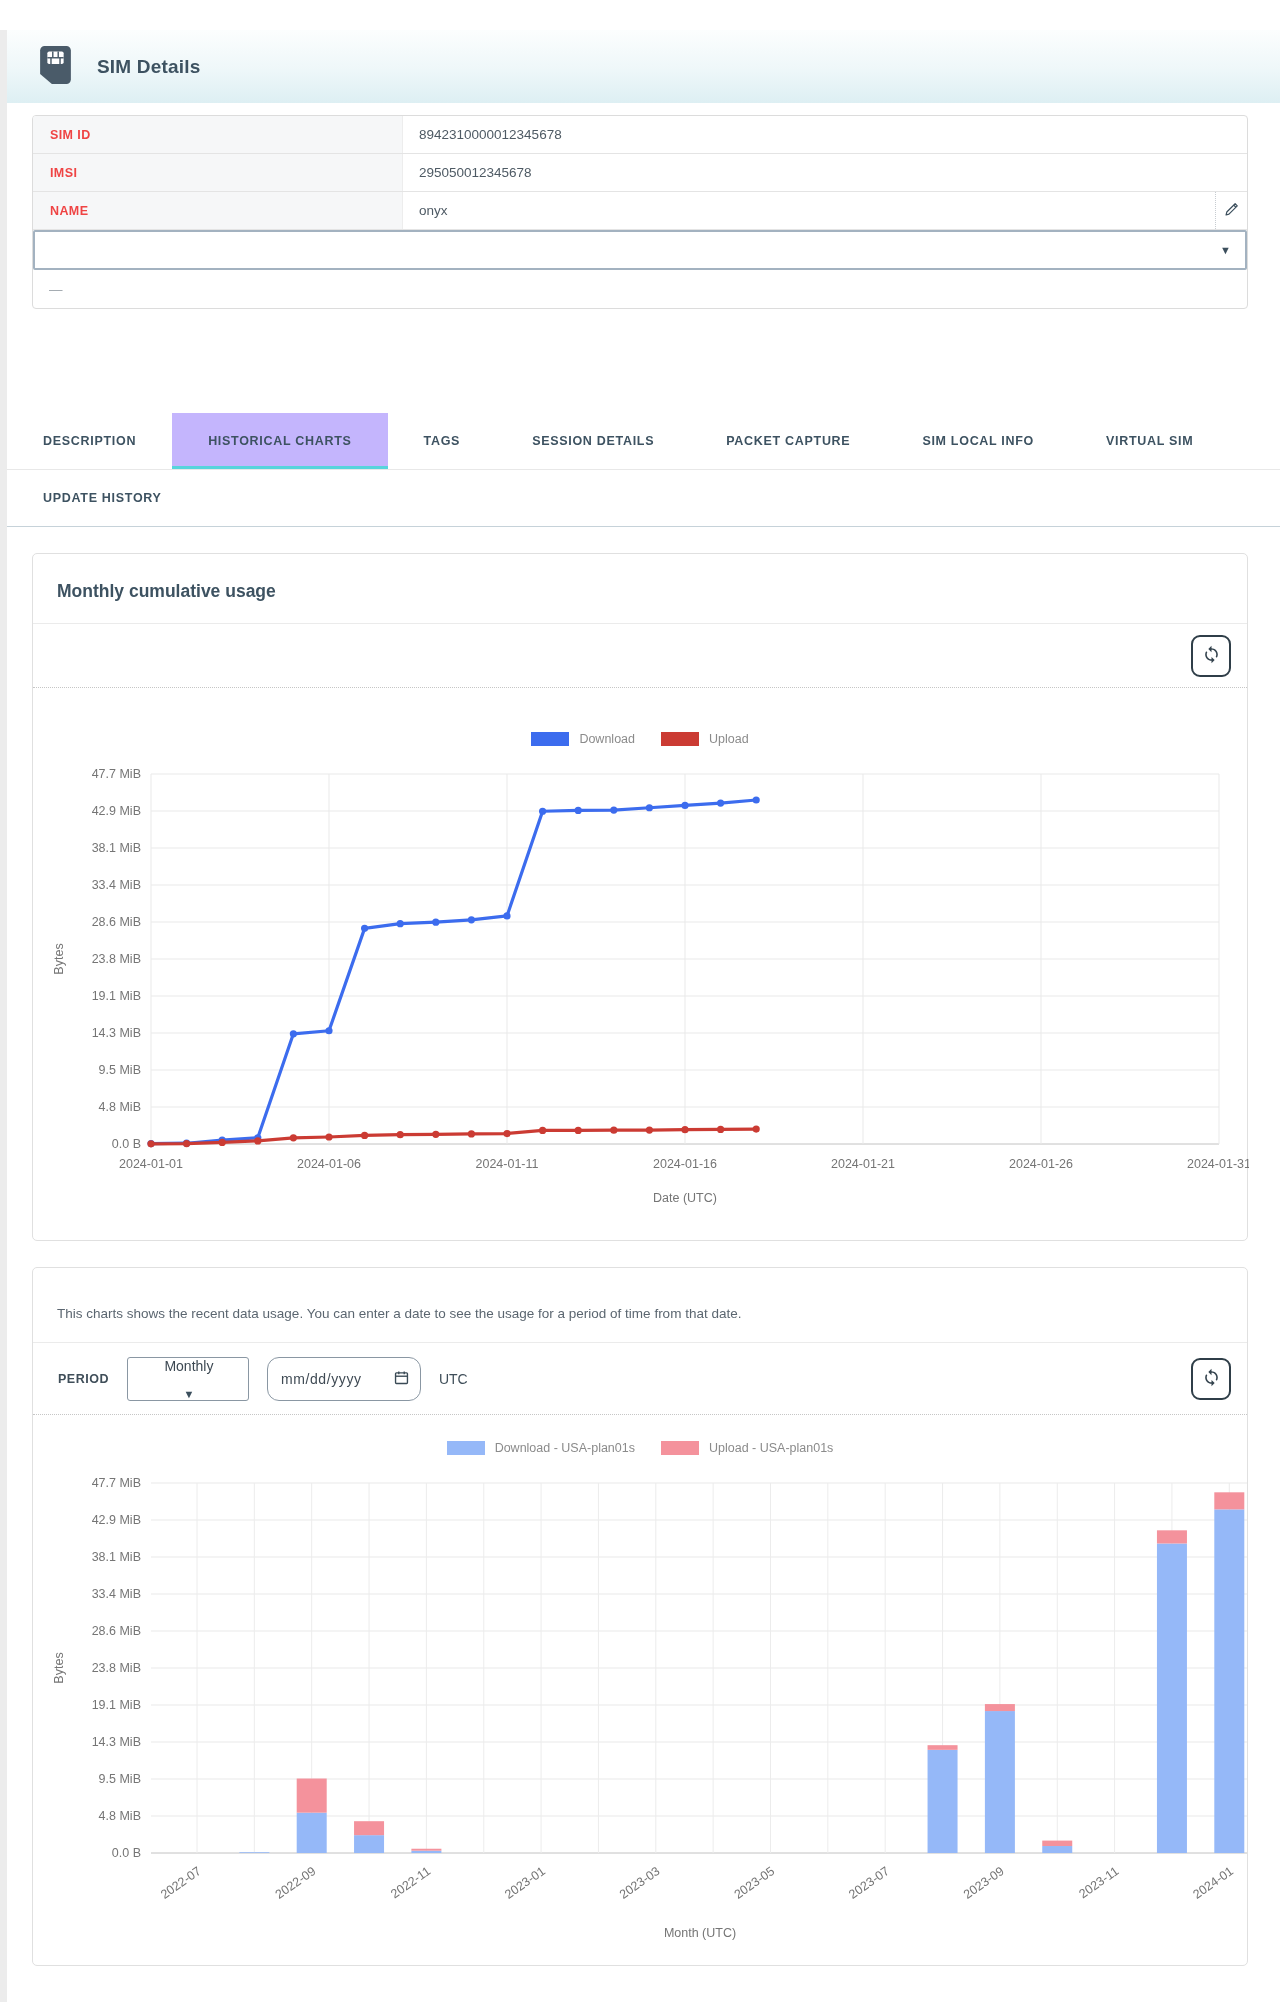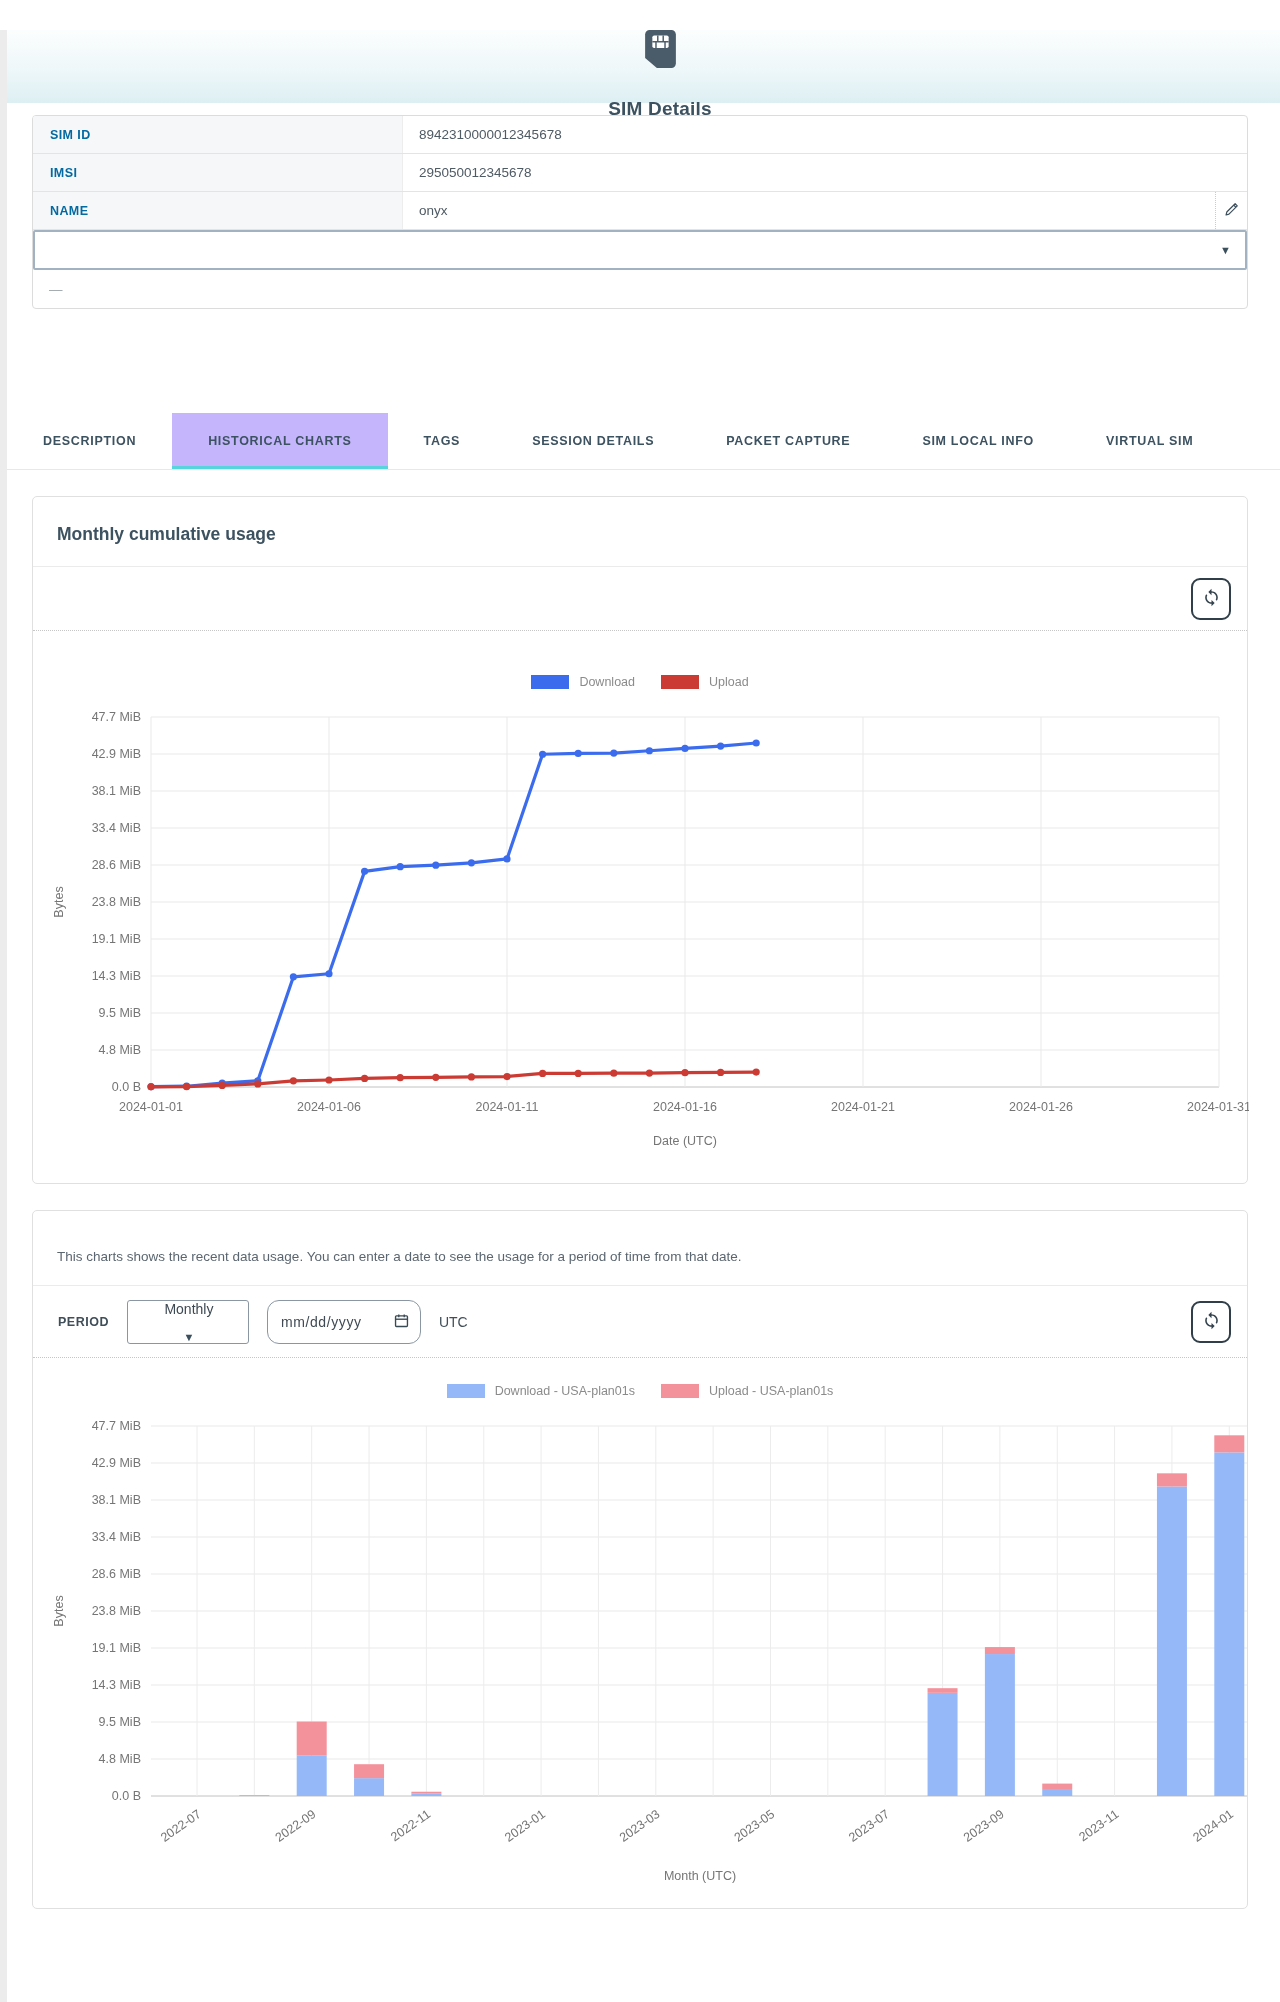--- a/index.html
+++ b/index.html
@@ -10,34 +10,34 @@
     font-family:"Liberation Sans", sans-serif;
     color:#3d5261;
     overflow:hidden;
   }
   .left-strip { position:absolute; left:0; top:30px; width:7px; height:1972px; background:#ececec; }
 
   
   .hero {
     margin:30px 0 0 7px; height:73px;
     background:linear-gradient(to bottom, #fcfefe 0%, #eef7f9 55%, #ddeff3 100%);
-    display:flex; align-items:center; gap:26px; padding-left:33px;flex-direction:column;
+    display:flex; align-items:center; gap:26px; padding-left:33px;
   }
   .hero-title { font-size:19px; font-weight:bold; color:#3d5261; letter-spacing:.2px; }
 
   .content { margin-left:7px; padding-left:25px; }
 
   
   .info-table { width:1216px; margin-top:12px; border:1px solid #dcdcdc; border-radius:4px; overflow:hidden; background:#fff; }
   .trow { display:flex; border-bottom:1px solid #e4e4e4; min-height:38px; }
   .trow:last-child { border-bottom:none; }
   .tlabel {
     width:370px; background:#f6f7f8; border-right:1px solid #ededed;
     display:flex; align-items:center; padding-left:17px;
-    font-size:12.5px; font-weight:bold; color:#0369a1; letter-spacing:.4px;
+    font-size:12.5px; font-weight:bold; color:#ef4444; letter-spacing:.4px;
   }
   .tvalue { flex:1; display:flex; align-items:center; padding-left:16px; font-size:13.5px; color:#4e5a64;text-align:center; }
   .row-group { min-height:78px; }
   .row-group .tlabel { align-items:flex-start; padding-top:13px; }
   .group-col { flex:1; display:flex; flex-direction:column; }
   .group-select {
     height:40px; border:2px solid #a3b2c0; border-radius:2px; background:#fff;
     display:flex; align-items:center; justify-content:flex-end; padding-right:14px; cursor:pointer;
   }
   .chev { font-size:11px; color:#3c4f5d; line-height:1; }
@@ -150,20 +150,23 @@
 
 <nav class="tabs">
   <div class="tabrow1">
     <div class="tab">DESCRIPTION</div>
     <div class="tab active">HISTORICAL CHARTS</div>
     <div class="tab">TAGS</div>
     <div class="tab">SESSION DETAILS</div>
     <div class="tab">PACKET CAPTURE</div>
     <div class="tab">SIM LOCAL INFO</div>
     <div class="tab">VIRTUAL SIM</div>
+  </div>
+  <div class="tabrow2">
+    <div class="tab">UPDATE HISTORY</div>
   </div>
 </nav>
 
 <div class="content">
 
   <section class="card">
     <div class="card-head">
       <div class="card-title">Monthly cumulative usage</div>
     </div>
     <div class="toolbar">

